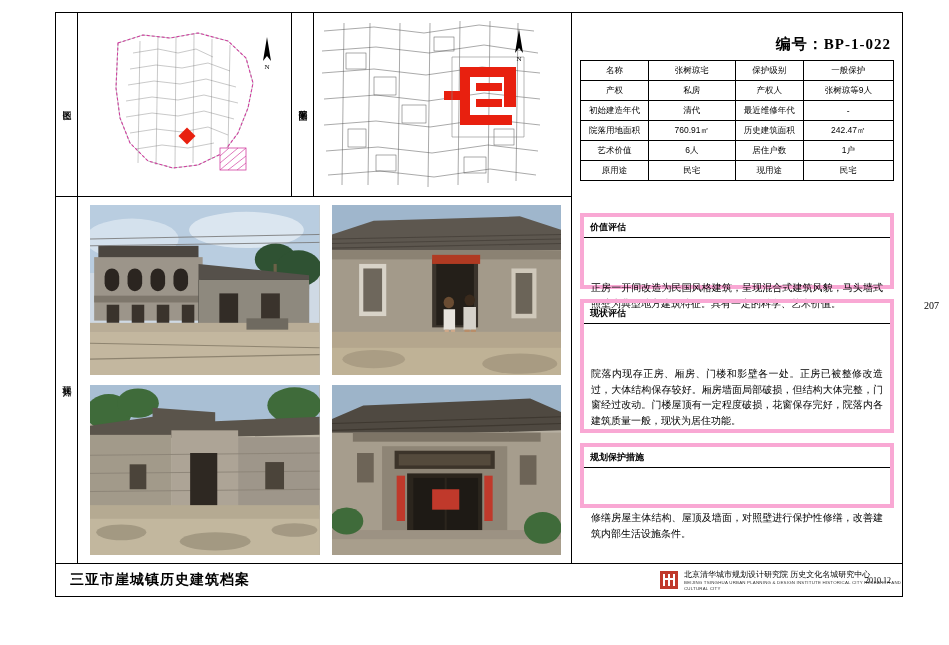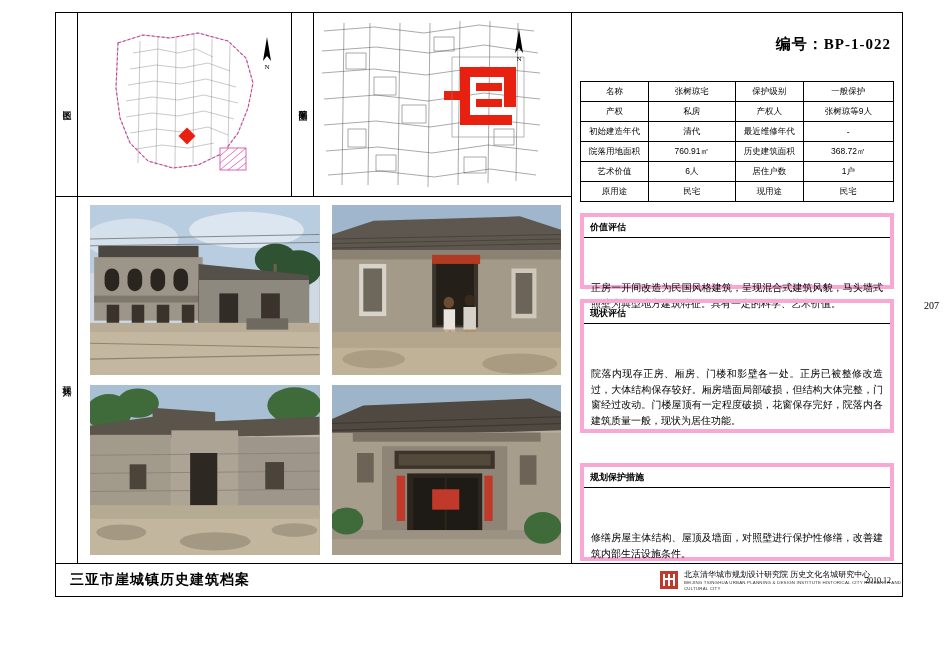--- a/index.html
+++ b/index.html
@@ -128,21 +128,21 @@
     right: 12px;
     top: 22px;
     font-size: 15px;
     font-weight: bold;
     font-family: "Liberation Serif", serif;
     letter-spacing: 1px;
   }
   table.info {
     position: absolute;
     left: 8px;
-    top: 68px;
+    top: 47px;
     width: 314px;
     border-collapse: collapse;
     font-size: 8.5px;
   }
   table.info td {
     border: 1px solid #000;
     height: 19px;
     padding: 0 4px;
     text-align: center;
     vertical-align: middle;
@@ -166,21 +166,21 @@
   }
   .sect-body {
     font-size: 10px;
     line-height: 1.55;
     padding: 6px 7px 8px 7px;
     text-align: justify;
     margin-top: 36px;
   }
   #sect-value { top: 200px; height: 76px; }
   #sect-status { top: 286px; height: 134px; }
-  #sect-measure { top: 450px; height: 98px; }
+  #sect-measure { top: 430px; height: 65px; }
 
   
   .footer {
     position: absolute;
     left: 0;
     top: 551px;
     width: 847px;
     height: 33px;
     box-sizing: border-box;
   }
@@ -500,21 +500,21 @@
           <tr>
             <td class="lbl">初始建造年代</td>
             <td class="val">清代</td>
             <td class="lbl">最近维修年代</td>
             <td class="val">-</td>
           </tr>
           <tr>
             <td class="lbl">院落用地面积</td>
             <td class="val">760.91㎡</td>
             <td class="lbl">历史建筑面积</td>
-            <td class="val">368.72㎡</td>
+            <td class="val">242.47㎡</td>
           </tr>
           <tr>
             <td class="lbl">艺术价值</td>
             <td class="val">6人</td>
             <td class="lbl">居住户数</td>
             <td class="val">1户</td>
           </tr>
           <tr>
             <td class="lbl">原用途</td>
             <td class="val">民宅</td>

